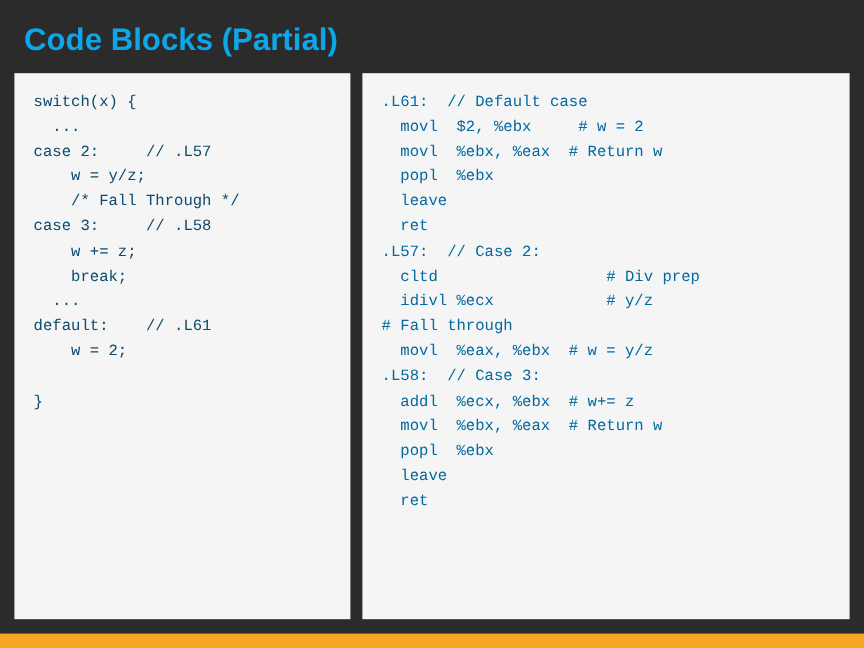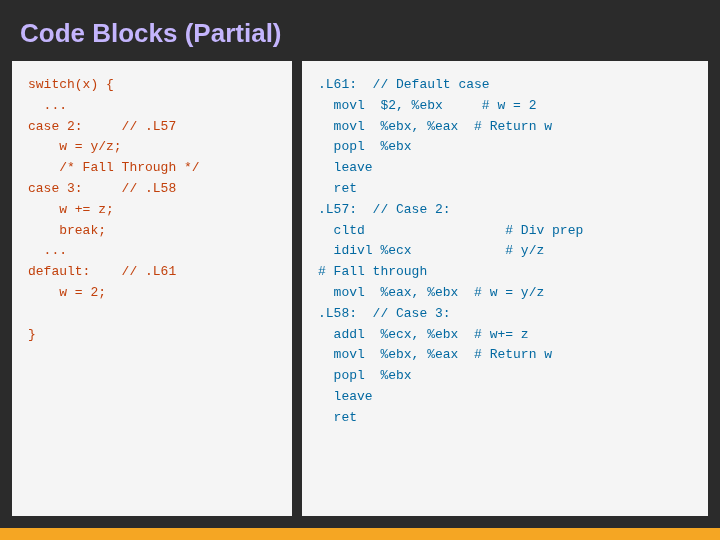--- a/index.html
+++ b/index.html
@@ -19,41 +19,41 @@
       display: flex;
       flex-direction: column;
     }
 
     .title-bar {
       background: #2b2b2b;
       padding: 18px 20px 12px 20px;
     }
 
     .title-text {
-      color: #c4b5fd;
+      color: #0ea5e9;
       font-size: 26px;
       font-weight: bold;
       font-family: Arial, sans-serif;
     }
 
     .content-area {
       display: flex;
       flex: 1;
       padding: 0 12px 12px 12px;
       gap: 10px;
     }
 
     .code-panel {
       background: #f5f5f5;
       flex: 0 0 280px;
       padding: 14px 16px;
       font-family: 'Courier New', Courier, monospace;
       font-size: 13px;
       line-height: 1.6;
-      color: #c2410c;
+      color: #0c4a6e;
       overflow: hidden;
     }
 
     .asm-panel {
       background: #f5f5f5;
       flex: 1;
       padding: 14px 16px;
       font-family: 'Courier New', Courier, monospace;
       font-size: 13px;
       line-height: 1.6;

